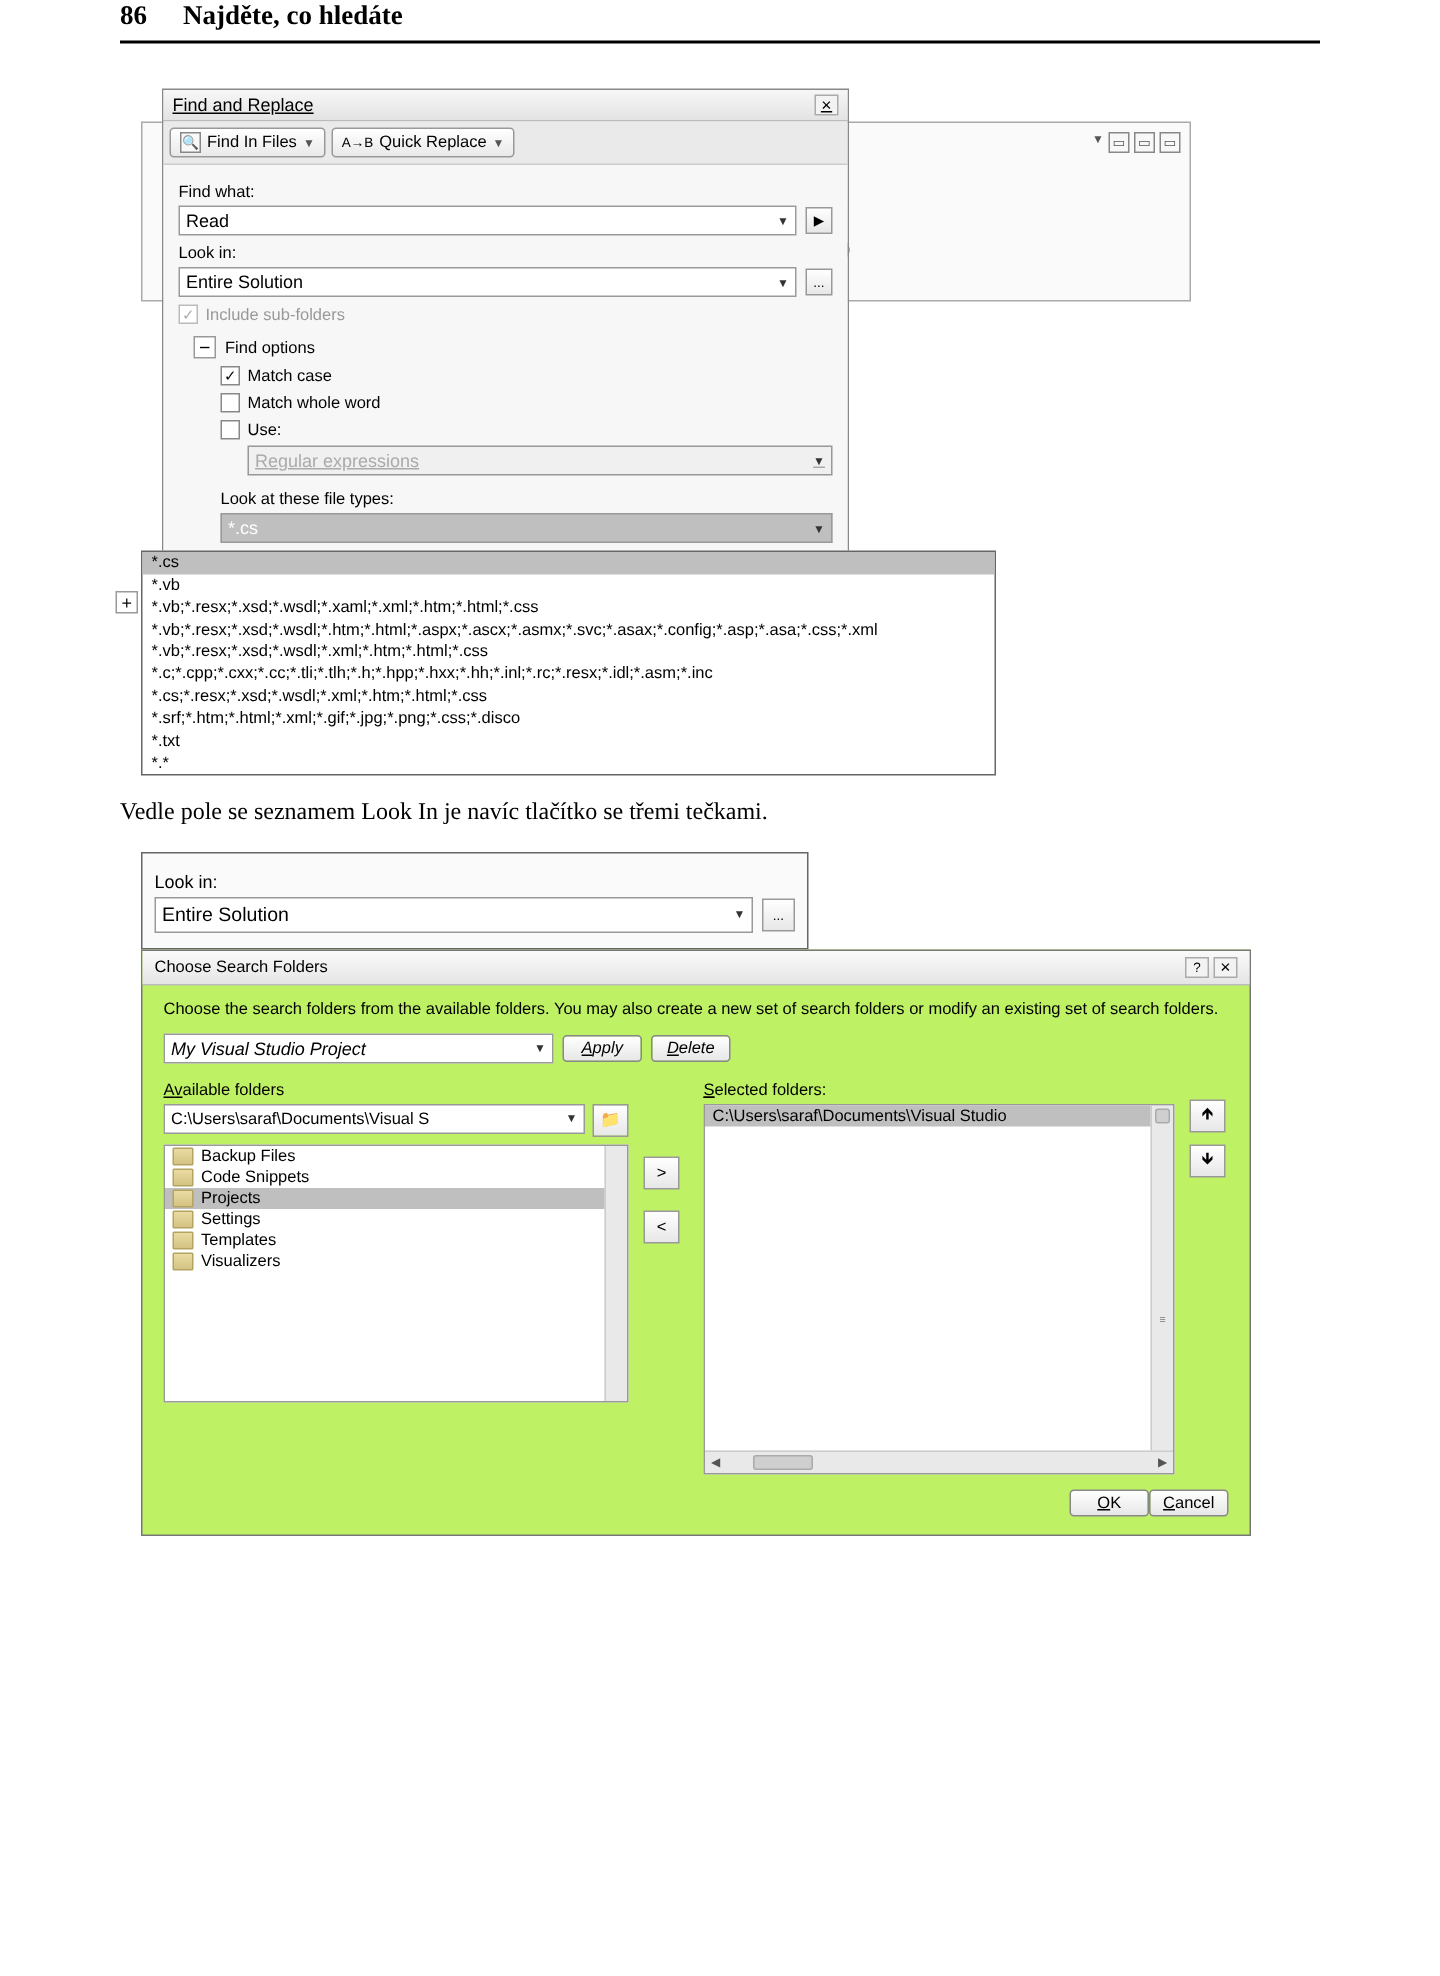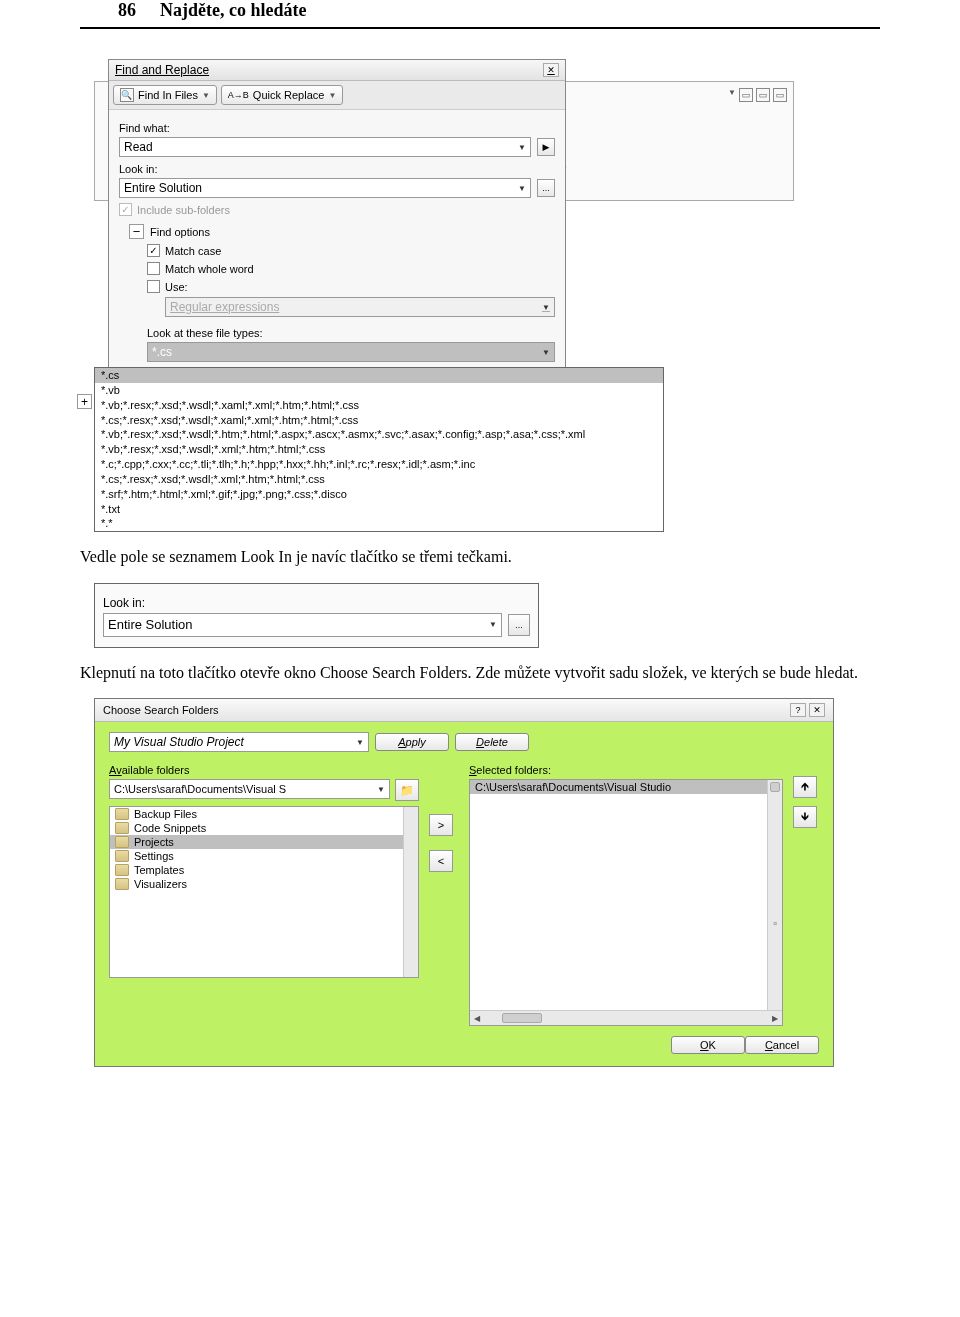--- a/index.html
+++ b/index.html
@@ -18,21 +18,20 @@
     align-items: baseline;
     gap: 24px;
     font-family: Georgia, 'Times New Roman', serif;
     border-bottom: 2px solid #000;
     padding-bottom: 6px;
     margin-bottom: 30px;
   }
   .page-num {
     font-size: 18px;
     font-weight: bold;
-    margin-left: 38px;
   }
   .page-title {
     font-size: 18px;
     font-weight: bold;
   }
   .body-text {
     font-family: Georgia, 'Times New Roman', serif;
     font-size: 16px;
     line-height: 1.4;
     margin: 14px 0;
@@ -258,21 +257,21 @@
   .dlg-row {
     display:flex;
     align-items:center;
     gap:6px;
     font-style:italic;
   }
   .dlg-btn {
     border: 1px solid #888;
     background: linear-gradient(#fff,#e7e7e7);
     padding: 2px 0;
-    width: 74px;
+    width: 53px;
     text-align:center;
     border-radius: 3px;
   }
   .dlg-btn:first-letter { text-decoration: underline; }
   .two-col {
     display:flex;
     gap: 10px;
     margin-top: 12px;
     align-items: flex-start;
   }
@@ -430,21 +429,20 @@
           </div>
         </div>
       </div>
     </div>
 
     <div class="dd-list" id="filetype-list" style="z-index:3;">
       <div class="dd-plus-btn">+</div>
     <div class="dd-item sel">*.cs</div>
         <div class="dd-item">*.vb</div>
         <div class="dd-item">*.vb;*.resx;*.xsd;*.wsdl;*.xaml;*.xml;*.htm;*.html;*.css</div>
-        <div class="dd-item">*.cs;*.resx;*.xsd;*.wsdl;*.xaml;*.xml;*.htm;*.html;*.css</div>
         <div class="dd-item">*.vb;*.resx;*.xsd;*.wsdl;*.htm;*.html;*.aspx;*.ascx;*.asmx;*.svc;*.asax;*.config;*.asp;*.asa;*.css;*.xml</div>
         <div class="dd-item">*.vb;*.resx;*.xsd;*.wsdl;*.xml;*.htm;*.html;*.css</div>
         <div class="dd-item">*.c;*.cpp;*.cxx;*.cc;*.tli;*.tlh;*.h;*.hpp;*.hxx;*.hh;*.inl;*.rc;*.resx;*.idl;*.asm;*.inc</div>
         <div class="dd-item">*.cs;*.resx;*.xsd;*.wsdl;*.xml;*.htm;*.html;*.css</div>
         <div class="dd-item">*.srf;*.htm;*.html;*.xml;*.gif;*.jpg;*.png;*.css;*.disco</div>
         <div class="dd-item">*.txt</div>
         <div class="dd-item">*.*</div>
       </div>
   </div>
 
@@ -454,31 +452,31 @@
     <div class="field-label" style="font-size:12px;">Look in:</div>
     <div class="input-row">
       <div class="text-input" style="height:24px;font-size:13px;">
         <span>Entire Solution</span>
         <span class="dd-caret">▼</span>
       </div>
       <div class="mini-btn" style="width:22px;height:22px;">...</div>
     </div>
   </div>
 
-  <p class="body-text">Klepnutí na toto tlačítko otevře okno Choose Search Folders. Zde můžete vytvořit sadu složek, ve kterých se bude hledat.</p>
 
   <div class="dialog">
     <div class="dlg-title">
       <span>Choose Search Folders</span>
       <div class="dlg-title-btns">
         <span class="close-x">?</span>
         <span class="close-x">✕</span>
       </div>
     </div>
     <div class="dlg-body">
+      <div class="dlg-instr">Choose the search folders from the available folders. You may also create a new set of search folders or modify an existing set of search folders.</div>
 
       <div class="dlg-row">
         <div class="text-input" style="width:260px;flex:none;">
           <span>My Visual Studio Project</span>
           <span class="dd-caret">▼</span>
         </div>
         <div class="dlg-btn">Apply</div>
         <div class="dlg-btn">Delete</div>
       </div>
 

